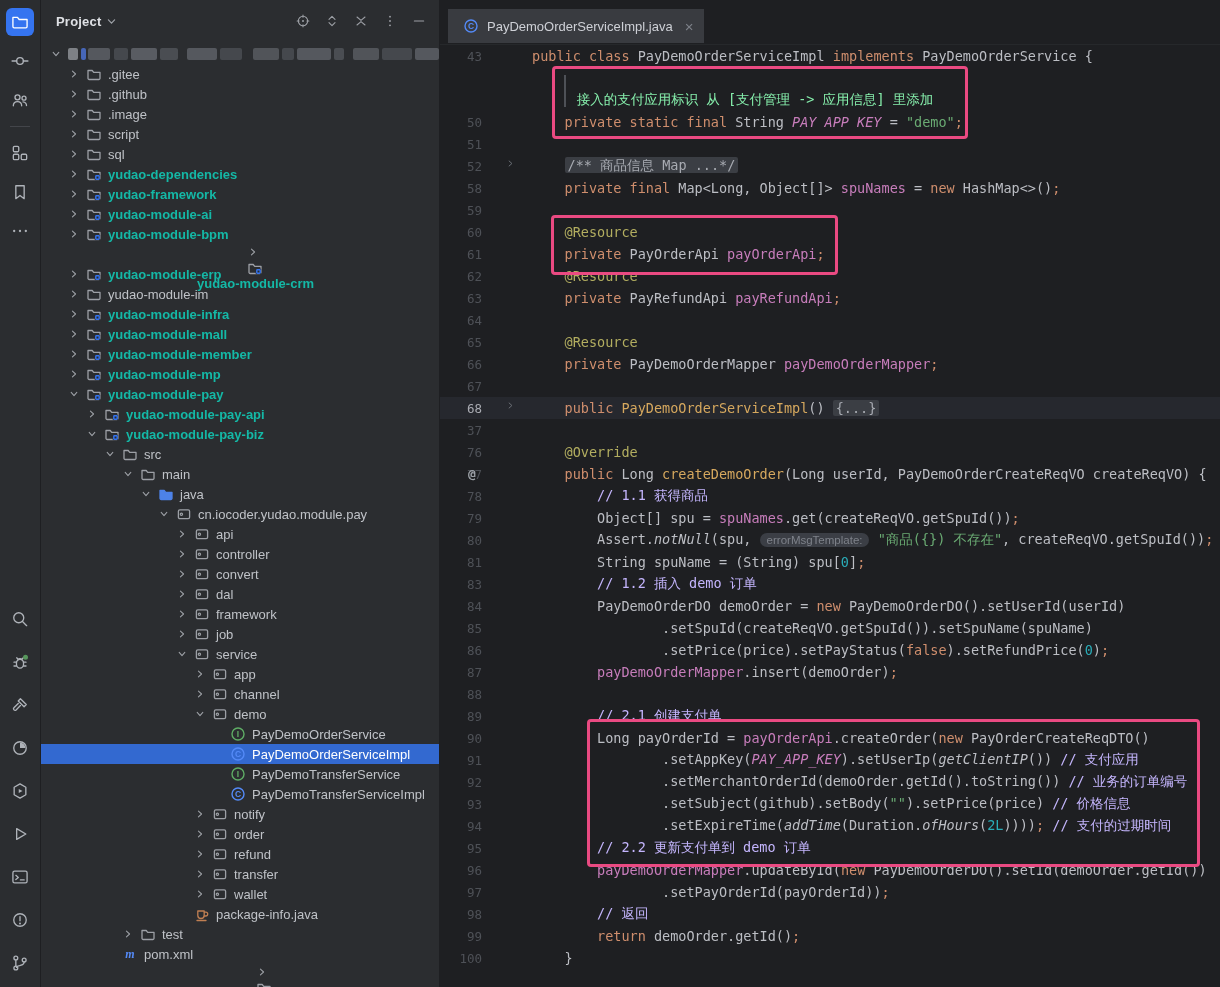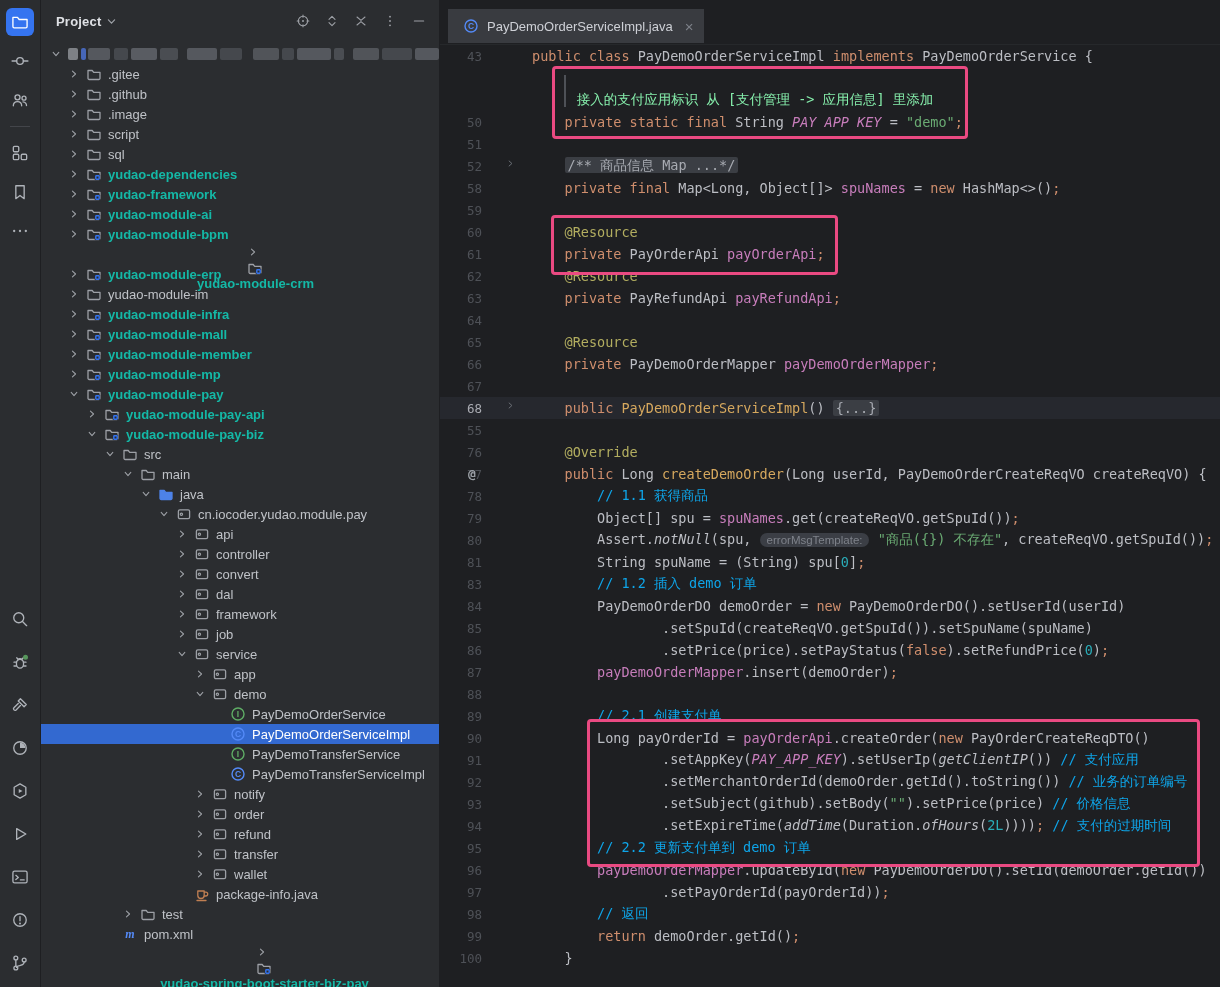--- a/index.html
+++ b/index.html
@@ -49,21 +49,21 @@
   .ln{flex:0 0 42px;text-align:right;color:#4E5157;font-size:12.5px;font-family:"DejaVu Sans Mono",monospace;}
   .crow.cur .ln{color:#A9ABB2;}
   .gut{flex:0 0 50px;height:22px;position:relative;}
   .gfold{position:absolute;left:24px;top:4px;color:#6E727A;}
   .gfold svg{width:9px;height:9px;}
   .gbean{position:absolute;left:2px;top:3px;}
   .govr{position:absolute;left:-16px;top:3px;display:flex;gap:2px;align-items:center;}
   .gat{color:#9DA2A8;font-size:13px;font-weight:700;font-family:"DejaVu Sans Mono",monospace;}
   .codespan{flex:1;overflow:hidden;}
   .k{color:#CF8E6D}.t{color:#BCBEC4}.f{color:#C77DBB}.s{color:#6AAB73}.n2{color:#2AACB8}
-  .c{color:#0ea5e9}.doc{color:#86efac}.ann{color:#B3AE60}.m{color:#D6A85E}
+  .c{color:#c4b5fd}.doc{color:#86efac}.ann{color:#B3AE60}.m{color:#D6A85E}
   .cst{color:#C77DBB;font-style:italic}.it{color:#BCBEC4;font-style:italic}
   .chip{background:#3B3E44;color:#A8ABB2;border-radius:2px;padding:0 3px;}
   .inlay{background:#3B3E45;color:#7E828A;border-radius:8px;padding:1px 7px;
          font-family:"Liberation Sans",sans-serif;font-size:11.5px;}
   
   .pbox{position:absolute;border:3px solid #EA4A82;border-radius:4px;z-index:6;pointer-events:none;}
   #docbar{position:absolute;left:564px;top:75px;width:2px;height:32px;background:#4E5157;z-index:4;pointer-events:none;}
   #iguide{position:absolute;left:565px;top:486px;width:1px;height:482px;background:#2D3034;z-index:0;pointer-events:none;}
 </style>
 </head>
@@ -698,20 +698,34 @@
               <path d="M5.5 3.5L10.5 8l-5 4.5" stroke-width="1.7"></path>
             </svg>
           </span>
           <span class="ticon">
             <svg viewBox="0 0 16 16" fill="none" stroke="currentColor" stroke-width="1.6" stroke-linecap="round" stroke-linejoin="round">
               <rect x="2.4" y="3.8" width="11.2" height="8.8" rx="1.4" stroke="#9DA0A6" stroke-width="1.3"></rect>
               <circle cx="5.4" cy="8.2" r="1.15" stroke="#9DA0A6" stroke-width="1.2"></circle>
             </svg>
           </span>
           <span class="tlabel">app</span>
+        </div>
+        <div class="trow" style="padding-left: 151px;">
+          <span class="tchev">
+            <svg viewBox="0 0 16 16" fill="none" stroke="currentColor" stroke-width="1.6" stroke-linecap="round" stroke-linejoin="round">
+              <path d="M5.5 3.5L10.5 8l-5 4.5" stroke-width="1.7"></path>
+            </svg>
+          </span>
+          <span class="ticon">
+            <svg viewBox="0 0 16 16" fill="none" stroke="currentColor" stroke-width="1.6" stroke-linecap="round" stroke-linejoin="round">
+              <rect x="2.4" y="3.8" width="11.2" height="8.8" rx="1.4" stroke="#9DA0A6" stroke-width="1.3"></rect>
+              <circle cx="5.4" cy="8.2" r="1.15" stroke="#9DA0A6" stroke-width="1.2"></circle>
+            </svg>
+          </span>
+          <span class="tlabel">channel</span>
         </div>
         <div class="trow" style="padding-left: 151px;">
           <span class="tchev open">
             <svg viewBox="0 0 16 16" fill="none" stroke="currentColor" stroke-width="1.6" stroke-linecap="round" stroke-linejoin="round">
               <path d="M5.5 3.5L10.5 8l-5 4.5" stroke-width="1.7"></path>
             </svg>
           </span>
           <span class="ticon">
             <svg viewBox="0 0 16 16" fill="none" stroke="currentColor" stroke-width="1.6" stroke-linecap="round" stroke-linejoin="round">
               <rect x="2.4" y="3.8" width="11.2" height="8.8" rx="1.4" stroke="#9DA0A6" stroke-width="1.3"></rect>
@@ -918,21 +932,21 @@
         <div class="crow"><span class="ln">64</span><span class="gut"></span><span class="codespan" style="padding-left: 0ch;"></span></div>
         <div class="crow"><span class="ln">65</span><span class="gut"></span><span class="codespan" style="padding-left: 4ch;"><span class="ann">@Resource</span></span></div>
         <div class="crow"><span class="ln">66</span><span class="gut"><span class="gbean"><svg viewBox="0 0 16 16" fill="none" stroke="currentColor" stroke-width="1.6" stroke-linecap="round" stroke-linejoin="round">
                 <circle cx="8" cy="7.2" r="5" stroke="#5FAD65" stroke-width="1.4"></circle>
                 <path d="M10.8 10.4l2.6 2.6M13.4 10.6v2.6h-2.6" stroke="#5FAD65" stroke-width="1.4"></path>
               </svg></span></span><span class="codespan" style="padding-left: 4ch;"><span class="k">private </span><span class="t">PayDemoOrderMapper </span><span class="f">payDemoOrderMapper</span><span class="k">;</span></span></div>
         <div class="crow"><span class="ln">67</span><span class="gut"></span><span class="codespan" style="padding-left: 0ch;"></span></div>
         <div class="crow cur"><span class="ln">68</span><span class="gut"><span class="gfold"><svg viewBox="0 0 16 16" fill="none" stroke="currentColor" stroke-width="1.6" stroke-linecap="round" stroke-linejoin="round">
                 <path d="M5.5 3.5L10.5 8l-5 4.5" stroke-width="1.7"></path>
               </svg></span></span><span class="codespan" style="padding-left: 4ch;"><span class="k">public </span><span class="m">PayDemoOrderServiceImpl</span><span class="t">() </span><span class="chip">{...}</span></span></div>
-        <div class="crow"><span class="ln">55</span><span class="gut"></span><span class="codespan" style="padding-left: 0ch;"></span></div>
+        <div class="crow"><span class="ln">37</span><span class="gut"></span><span class="codespan" style="padding-left: 0ch;"></span></div>
         <div class="crow"><span class="ln">76</span><span class="gut"></span><span class="codespan" style="padding-left: 4ch;"><span class="ann">@Override</span></span></div>
         <div class="crow"><span class="ln">77</span><span class="gut"><span class="govr"><span><svg viewBox="0 0 16 16" fill="none" stroke="currentColor" stroke-width="1.6" stroke-linecap="round" stroke-linejoin="round">
                   <circle cx="8" cy="8.6" r="5.4" stroke="#5FAD65" stroke-width="1.4"></circle>
                   <text x="8" y="11.6" text-anchor="middle" font-size="8" font-weight="700" fill="#5FAD65" stroke="none" font-family="Liberation Sans,sans-serif">I</text>
                   <path d="M12.6 5.8V1.8M12.6 1.8l-1.7 1.7M12.6 1.8l1.7 1.7" stroke="#F07F67" stroke-width="1.4"></path>
                 </svg></span><span class="gat">@</span></span></span><span class="codespan" style="padding-left: 4ch;"><span class="k">public</span><span class="t"> Long </span><span class="m">createDemoOrder</span><span class="t">(Long userId, PayDemoOrderCreateReqVO createReqVO) {</span></span></div>
         <div class="crow"><span class="ln">78</span><span class="gut"></span><span class="codespan" style="padding-left: 8ch;"><span class="c">// 1.1 获得商品</span></span></div>
         <div class="crow"><span class="ln">79</span><span class="gut"></span><span class="codespan" style="padding-left: 8ch;"><span class="t">Object[] spu = </span><span class="f">spuNames</span><span class="t">.get(createReqVO.getSpuId())</span><span class="k">;</span></span></div>
         <div class="crow"><span class="ln">80</span><span class="gut"></span><span class="codespan" style="padding-left: 8ch;"><span class="t">Assert.</span><span class="it">notNull</span><span class="t">(spu, </span><span class="inlay">errorMsgTemplate:</span><span class="t"> </span><span class="s">"商品({}) 不存在"</span><span class="t">, createReqVO.getSpuId())</span><span class="k">;</span></span></div>
         <div class="crow"><span class="ln">81</span><span class="gut"></span><span class="codespan" style="padding-left: 8ch;"><span class="t">String spuName = (String) spu[</span><span class="n2">0</span><span class="t">]</span><span class="k">;</span></span></div>

